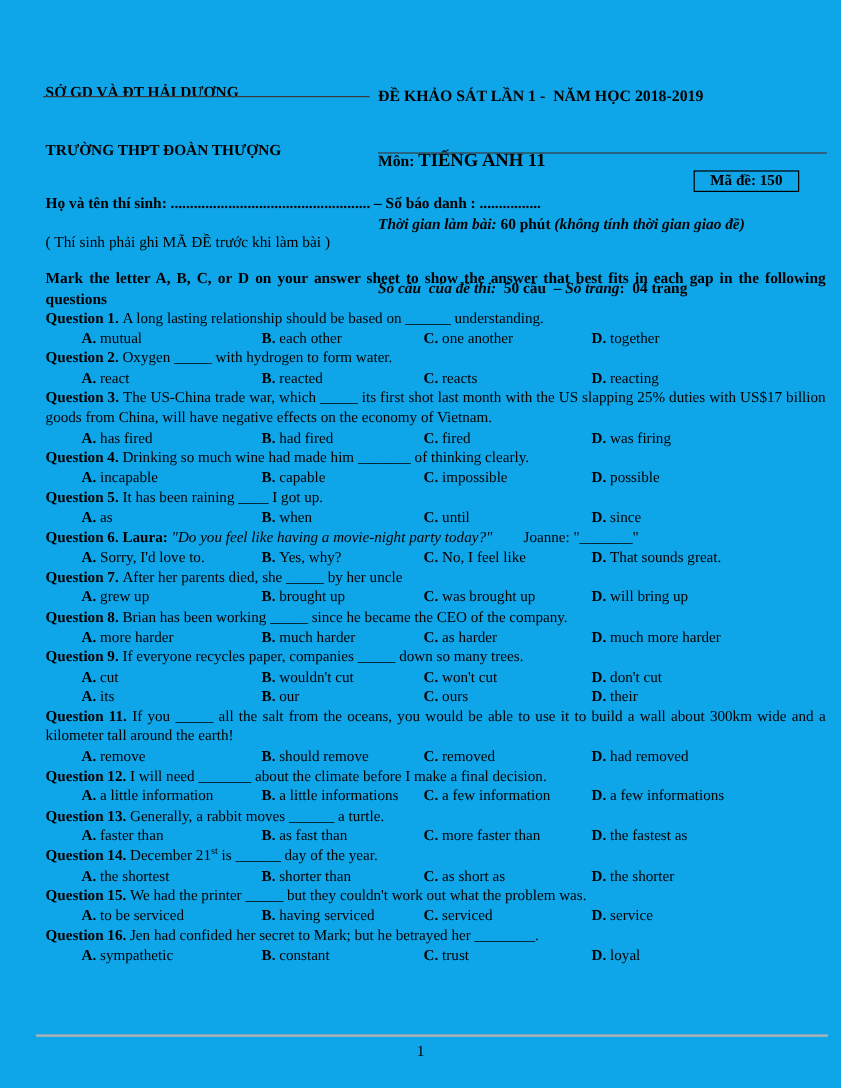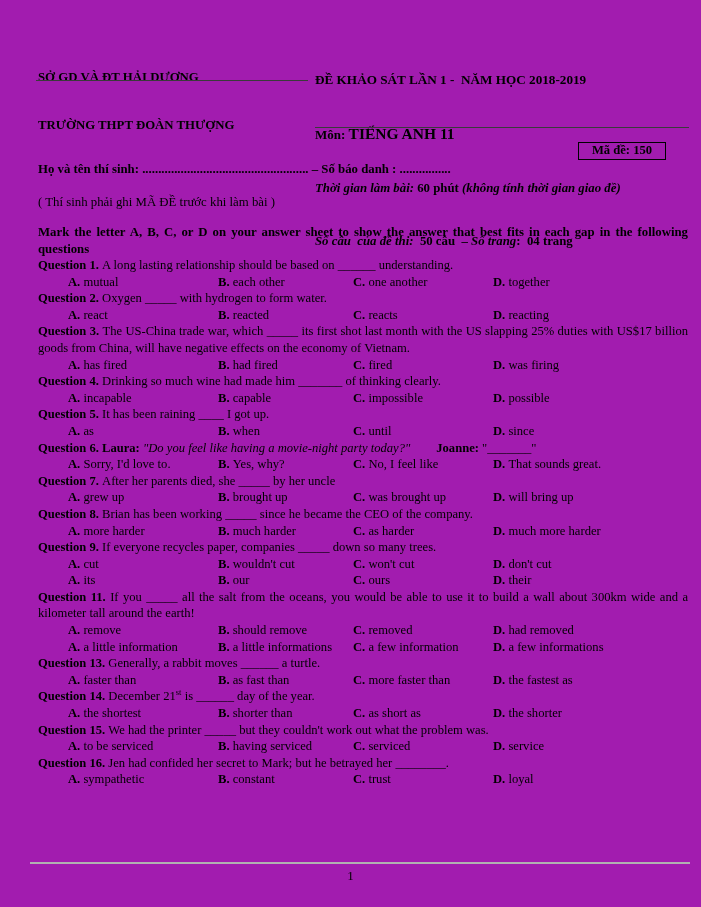--- a/index.html
+++ b/index.html
@@ -2,21 +2,21 @@
 <html><head>
 <meta charset="utf-8">
 <style>
   * { margin:0; padding:0; box-sizing:border-box; }
   html,body { background:#fff; }
   body {
     width:701px; height:907px;
     font-family:"Liberation Serif", serif;
     color:#000;
   }
-  .page { position:relative; width:701px; height:907px; background:#a21caf; overflow:hidden; }
+  .page { position:relative; width:701px; height:907px; background:#0ea5e9; overflow:hidden; }
 
   
   .hdr-left {
     position:absolute; left:38px; top:37px;
     font-weight:bold; font-size:12.8px; line-height:16px; white-space:pre-wrap;
   }
   .hdr-left-rule { position:absolute; left:36px; top:80px; width:272px; border-top:1.6px solid #3a3a3a; }
   .hdr-right { position:absolute; left:315px; top:36px; width:378px; white-space:pre-wrap; }
   .hdr-title { font-weight:bold; font-size:13.2px; line-height:16px; }
   .hdr-subject-line { font-weight:bold; font-size:13px; line-height:19px; }
@@ -117,21 +117,21 @@
       <div class="question">
         <div class="q-text"><b>Question 5. </b><span>It has been raining ____ I got up.</span></div>
         <div class="opts">
           <div class="opt"><b>A. </b>as</div>
           <div class="opt"><b>B. </b>when</div>
           <div class="opt"><b>C. </b>until</div>
           <div class="opt"><b>D. </b>since</div>
         </div>
       </div>
       <div class="question">
-        <div class="q-text"><b>Question 6. </b><span style="font-weight: bold;">Laura: </span><span style="font-style: italic;">"Do you feel like having a movie-night party today?"</span><span class="sp" style="width: 26px;"></span><span style="font-weight: bold;">Joanne: </span><span>"_______"</span></div>
+        <div class="q-text"><b>Question 6. </b><span style="font-weight: bold;">Laura: </span><span style="font-style: italic;">"Do you feel like having a movie-night party today?"</span><span class="sp" style="width: 26px;"></span><span style="font-weight: normal;">Joanne: </span><span>"_______"</span></div>
         <div class="opts">
           <div class="opt"><b>A. </b>Sorry, I'd love to.</div>
           <div class="opt"><b>B. </b>Yes, why?</div>
           <div class="opt"><b>C. </b>No, I feel like</div>
           <div class="opt"><b>D. </b>That sounds great.</div>
         </div>
       </div>
       <div class="question">
         <div class="q-text"><b>Question 7. </b><span>After her parents died, she _____ by her uncle</span></div>
         <div class="opts">
@@ -170,20 +170,21 @@
       <div class="question">
         <div class="q-text"><b>Question 11. </b><span>If you _____ all the salt from the oceans, you would be able to use it to build a wall about 300km wide and a kilometer tall around the earth!</span></div>
         <div class="opts">
           <div class="opt"><b>A. </b>remove</div>
           <div class="opt"><b>B. </b>should remove</div>
           <div class="opt"><b>C. </b>removed</div>
           <div class="opt"><b>D. </b>had removed</div>
         </div>
       </div>
       <div class="question">
+        <div class="q-text"><b>Question 12. </b><span>I will need _______  about the climate before I make a final decision.</span></div>
         <div class="opts">
           <div class="opt"><b>A. </b>a little information</div>
           <div class="opt"><b>B. </b>a little informations</div>
           <div class="opt"><b>C. </b>a few information</div>
           <div class="opt"><b>D. </b>a few informations</div>
         </div>
       </div>
       <div class="question">
         <div class="q-text"><b>Question 13. </b><span>Generally, a rabbit moves ______ a turtle.</span></div>
         <div class="opts">

